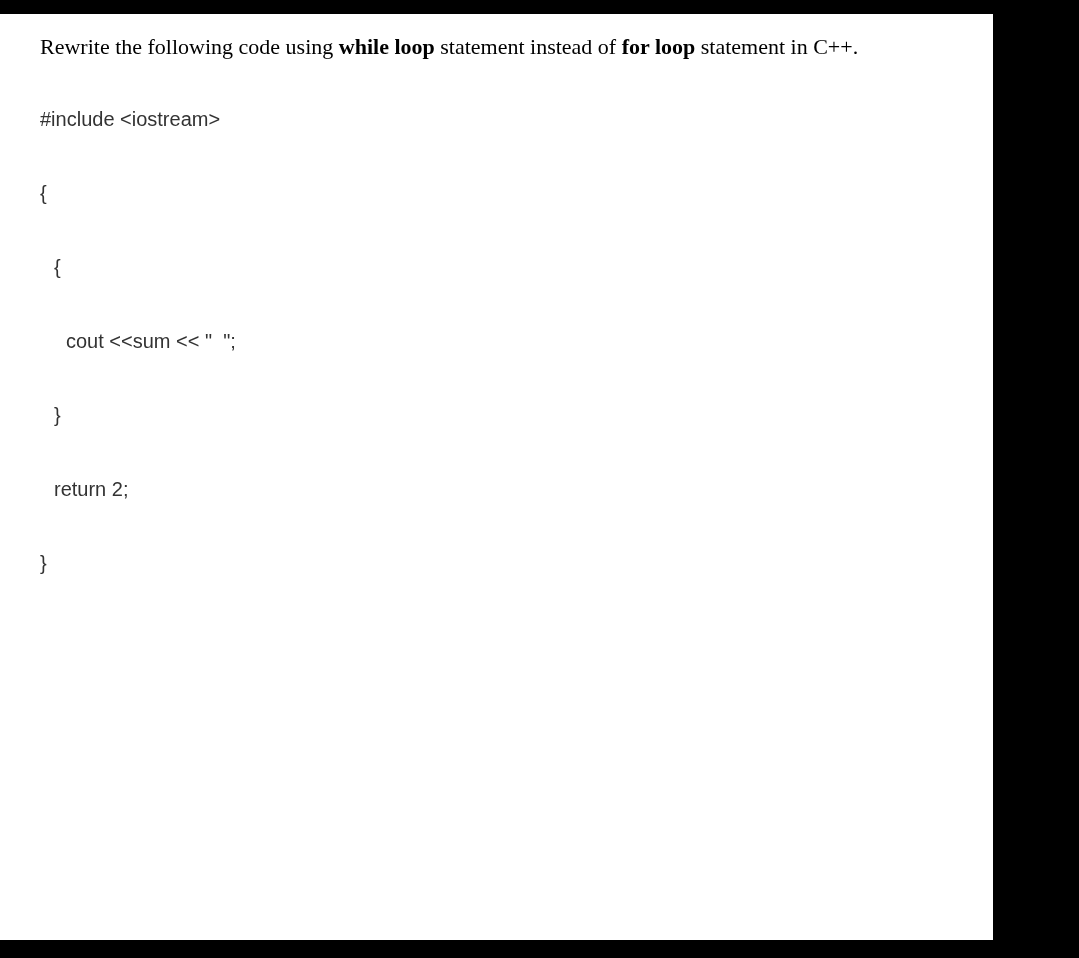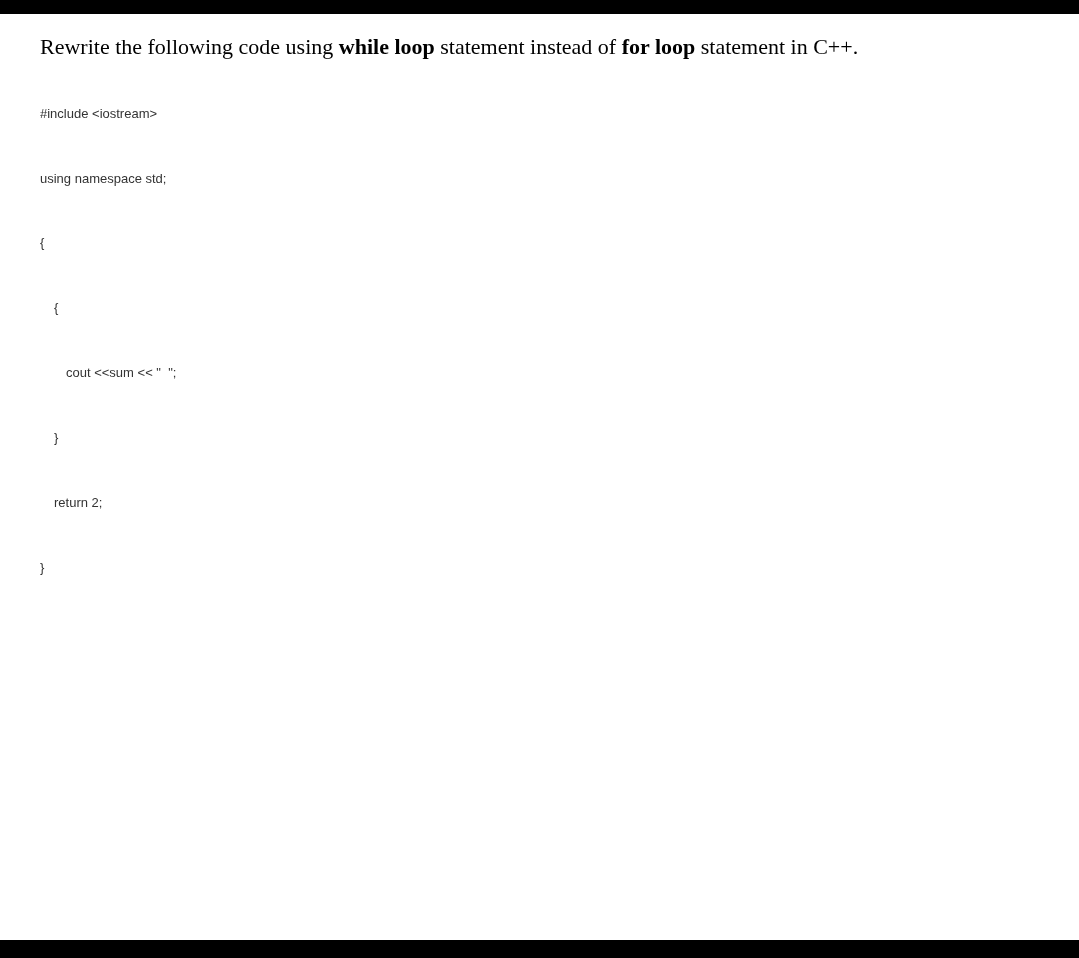--- a/index.html
+++ b/index.html
@@ -1,21 +1,21 @@
 <!DOCTYPE html>
 <html><head>
 <meta charset="utf-8">
 <style>
   html, body {
     margin: 0;
     padding: 0;
     background: #000;
   }
   .page {
-    width: 1079px;
+    width: 993px;
     height: 958px;
     position: relative;
     background: #f9a8d4;
   }
   .bar-top {
     position: absolute;
     top: 0; left: 0; right: 0;
     height: 14px;
     background: #000;
   }
@@ -41,21 +41,21 @@
     font-size: 22px;
     color: #000;
     line-height: 1.35;
     margin: 0 0 44px 0;
   }
   .bold {
     font-weight: bold;
   }
   .code-block {
     font-family: Arial, Helvetica, sans-serif;
-    font-size: 13px;
+    font-size: 20px;
     color: #333;
     line-height: 1.3;
   }
   .code-line {
     margin: 0 0 48px 0;
     white-space: pre;
   }
   .code-line:last-child {
     margin-bottom: 0;
   }
@@ -68,21 +68,20 @@
 <div class="page">
   <div class="bar-top"></div>
   <div class="sheet">
 
     <p class="question">
       <span>Rewrite the following code using </span><span class="bold">while loop</span><span> statement instead of </span><span class="bold">for loop</span><span> statement in C++.</span>
     </p>
 
     <div class="code-block">
       <div class="code-line">#include &lt;iostream&gt;</div>
-      <div class="code-line">using namespace std;</div>
       <div class="code-line">{</div>
       <div class="code-line ind1">{</div>
       <div class="code-line ind2">cout &lt;&lt;sum &lt;&lt; "  ";</div>
       <div class="code-line ind1">}</div>
       <div class="code-line ind1">return 2;</div>
       <div class="code-line">}</div>
     </div>
 
   </div>
   <div class="bar-bottom"></div>

